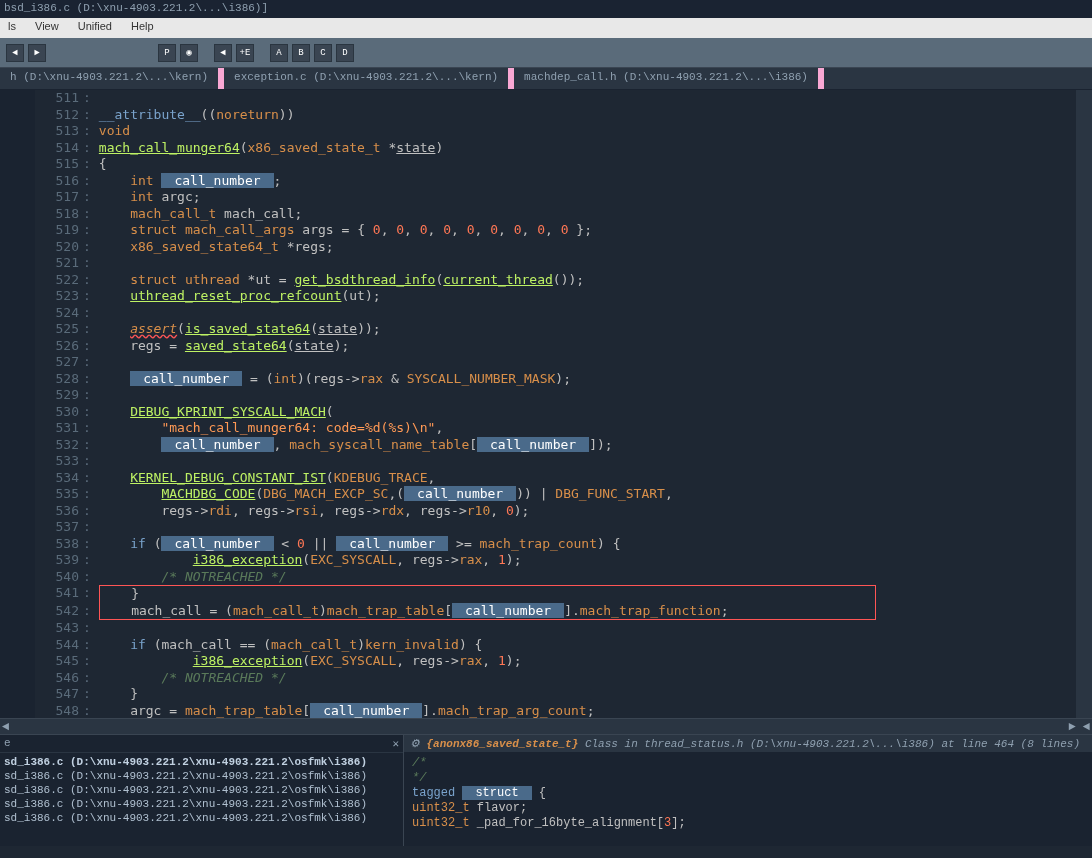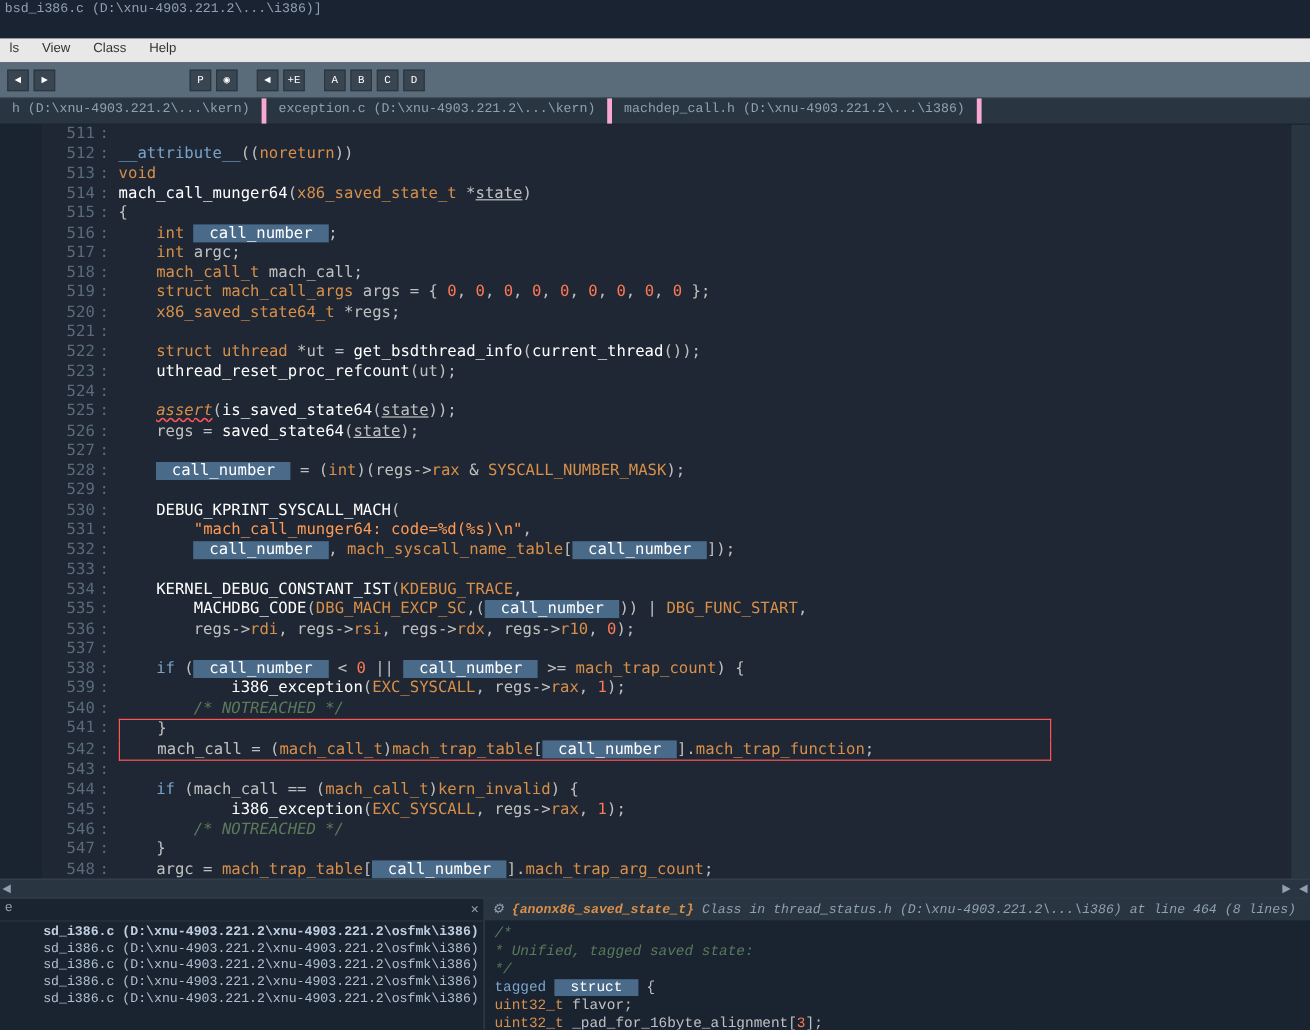--- a/index.html
+++ b/index.html
@@ -10,21 +10,21 @@
   color: #c0c0c0;
   width: 1092px;
   height: 858px;
   overflow: hidden;
 }
 .titlebar {
   background: #1a2332;
   color: #8fa0b0;
   padding: 2px 4px;
   font-size: 11px;
-  height: 32px;
+  height: 18px;
 }
 .menubar {
   background: #e8e8e8;
   padding: 2px 0;
   height: 20px;
   font-family: Tahoma, sans-serif;
   font-size: 11px;
 }
 .menubar span {
   padding: 2px 8px;
@@ -55,21 +55,21 @@
 .tabs {
   background: #2a3542;
   height: 22px;
   display: flex;
   font-size: 11px;
   border-bottom: 1px solid #1a2330;
 }
 .tab {
   padding: 3px 10px;
   color: #8fa0b0;
-  border-right: 4px solid #f9a8d4;
+  border-right: 6px solid #f9a8d4;
   white-space: nowrap;
   cursor: pointer;
 }
 .editor-wrap {
   display: flex;
   height: 628px;
 }
 .left-gutter {
   width: 35px;
   background: #1a2330;
@@ -94,21 +94,21 @@
   text-align: right;
   padding-right: 4px;
   user-select: none;
 }
 .colon { color: #5a6b7a; margin-right: 8px; }
 .code { flex: 1; }
 .kw { color: #7aa3cc; }
 .type { color: #d88f4a; }
 .str { color: #ff9955; }
 .num { color: #ff7755; }
-.fn { color: #ffffff; }
+.fn { color: #bef264; text-decoration: underline; }
 .cmt { color: #5a7a5a; font-style: italic; }
 .hl { background: #4a6a8a; color: #fff; padding: 0 13px; }
 .underline { text-decoration: underline; text-decoration-style: solid; }
 .assert-ul { text-decoration: underline wavy #ff5555; font-style: italic; color: #d88f4a;}
 .paren { color: #c0c0c0; }
 .scrollbar-h {
   height: 16px;
   background: #2a3542;
   border-top: 1px solid #3a4552;
 }
@@ -134,21 +134,20 @@
   display: flex;
   justify-content: space-between;
 }
 .bottom-left-content {
   padding: 2px 0;
 }
 .bottom-left-content .row {
   padding: 1px 4px;
   color: #b0c0d0;
   font-size: 11px;
-  text-align: right;
 }
 .bottom-left-content .row.bold { font-weight: bold; color: #c0d0e0; }
 .bottom-right {
   flex: 1;
   background: #1a2330;
 }
 .bottom-right-header {
   background: #2a3542;
   padding: 2px 6px;
   font-size: 11px;
@@ -166,21 +165,21 @@
 </head>
 <body>
 
 <div class="titlebar">
   <span>bsd_i386.c (D:\xnu-4903.221.2\...\i386)]</span>
 </div>
 
 <div class="menubar">
   <span>ls</span>
   <span>View</span>
-  <span>Class</span>
+  <span>Unified</span>
   <span>Help</span>
 </div>
 
 <div class="toolbar" id="toolbar">
     <span class="toolbar-btn">◄</span>
     <span class="toolbar-btn">►</span>
     <span class="toolbar-sep"></span>
     <span class="toolbar-sep"></span>
     <span class="toolbar-sep"></span>
     <span class="toolbar-sep"></span>
@@ -239,20 +238,19 @@
       </div>
   </div>
   <div class="bottom-right">
     <div class="bottom-right-header">
       <span>⚙</span>
       <span class="classname">{anonx86_saved_state_t}</span>
       <span>Class in thread_status.h (D:\xnu-4903.221.2\...\i386) at line 464 (8 lines)</span>
     </div>
     <div class="bottom-right-code" id="brCode">
         <div><span class="cmt">/*</span></div>
-        <div><span class="cmt"> * Unified, tagged saved state:</span></div>
         <div><span class="cmt"> */</span></div>
         <div><span class="kw">tagged</span> <span class="hl" style="background:#4a6a8a">struct</span> {</div>
         <div>    <span class="type">uint32_t</span>            flavor;</div>
         <div>    <span class="type">uint32_t</span>            _pad_for_16byte_alignment[<span class="num">3</span>];</div>
       </div>
   </div>
 </div>
 
 </body></html>

